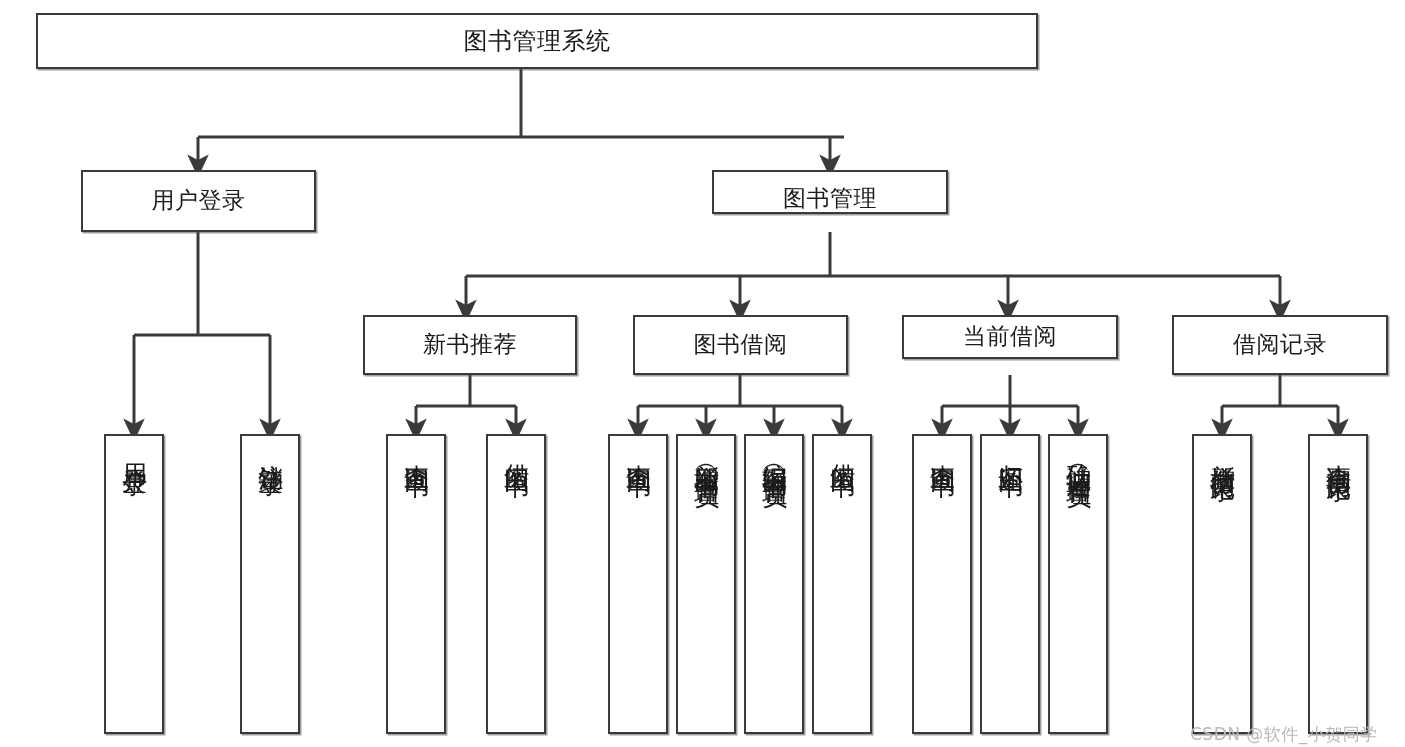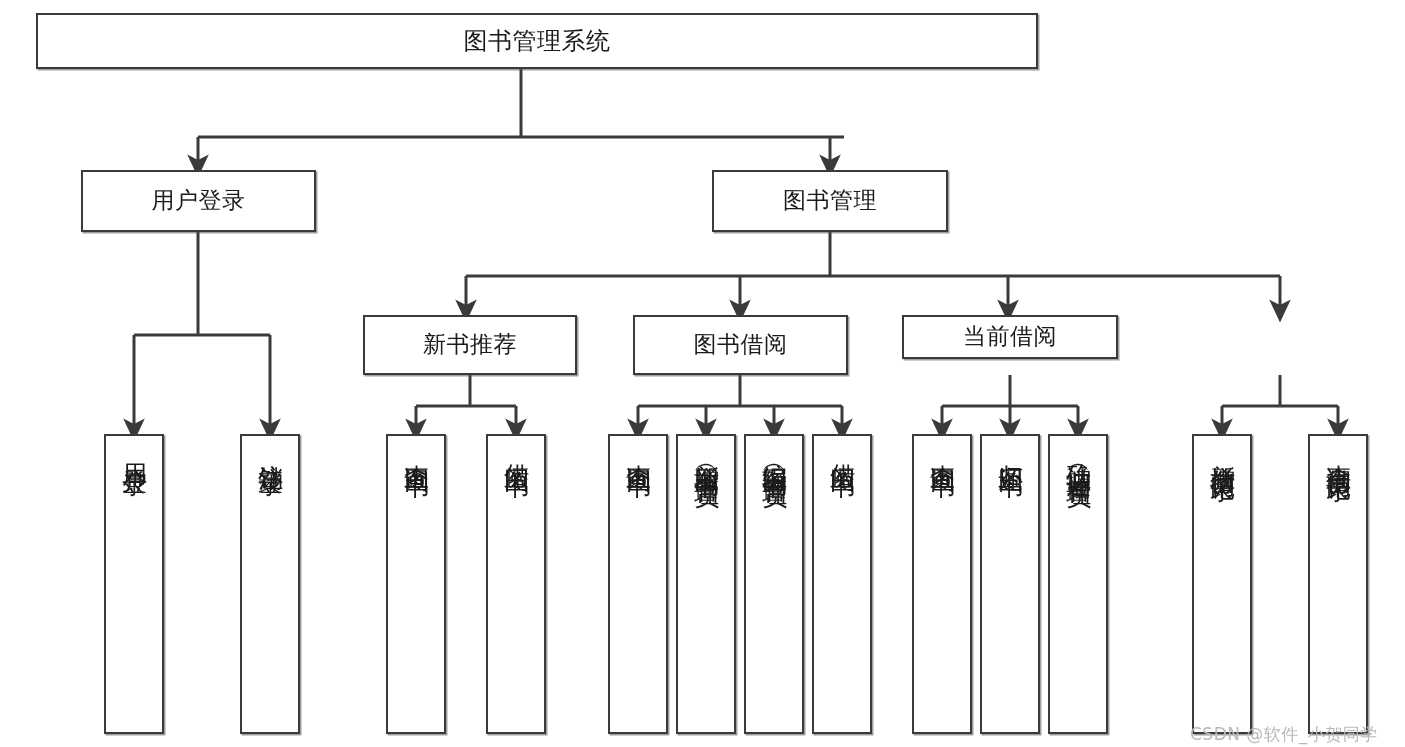--- a/index.html
+++ b/index.html
@@ -127,33 +127,36 @@
     </g>
   </svg>
 
   <div class="node horizontal root" style="left:36px; top:13px; width:1002px; height:56px;">
     <span class="node-label">图书管理系统</span>
   </div>
 
   <div class="node horizontal" style="left:81px; top:170px; width:235px; height:62px;">
     <span class="node-label">用户登录</span>
   </div>
-  <div class="node horizontal" style="left:712px; top:170px; width:236px; height:62px;">
+  <div class="node horizontal" style="left:712px; top:170px; width:236px; height:44px;align-items:flex-end;">
     <span class="node-label">图书管理</span>
   </div>
 
   <div class="node horizontal" style="left:363px; top:315px; width:214px; height:60px;">
     <span class="node-label">新书推荐</span>
   </div>
   <div class="node horizontal" style="left:633px; top:315px; width:215px; height:60px;">
     <span class="node-label">图书借阅</span>
   </div>
   <div class="node horizontal" style="left:902px; top:315px; width:216px; height:44px;">
     <span class="node-label">当前借阅</span>
   </div>
+  <div class="node horizontal" style="left:1172px; top:315px; width:216px; height:60px;">
+    <span class="node-label">借阅记录</span>
+  </div>
 
   <div class="node vertical" style="left:104px; top:434px; width:60px; height:300px;">
     <span class="node-label">用户登录</span>
   </div>
   <div class="node vertical" style="left:240px; top:434px; width:60px; height:300px;">
     <span class="node-label">注销登录</span>
   </div>
 
   <div class="node vertical" style="left:386px; top:434px; width:60px; height:300px;">
     <span class="node-label">查询图书</span>

